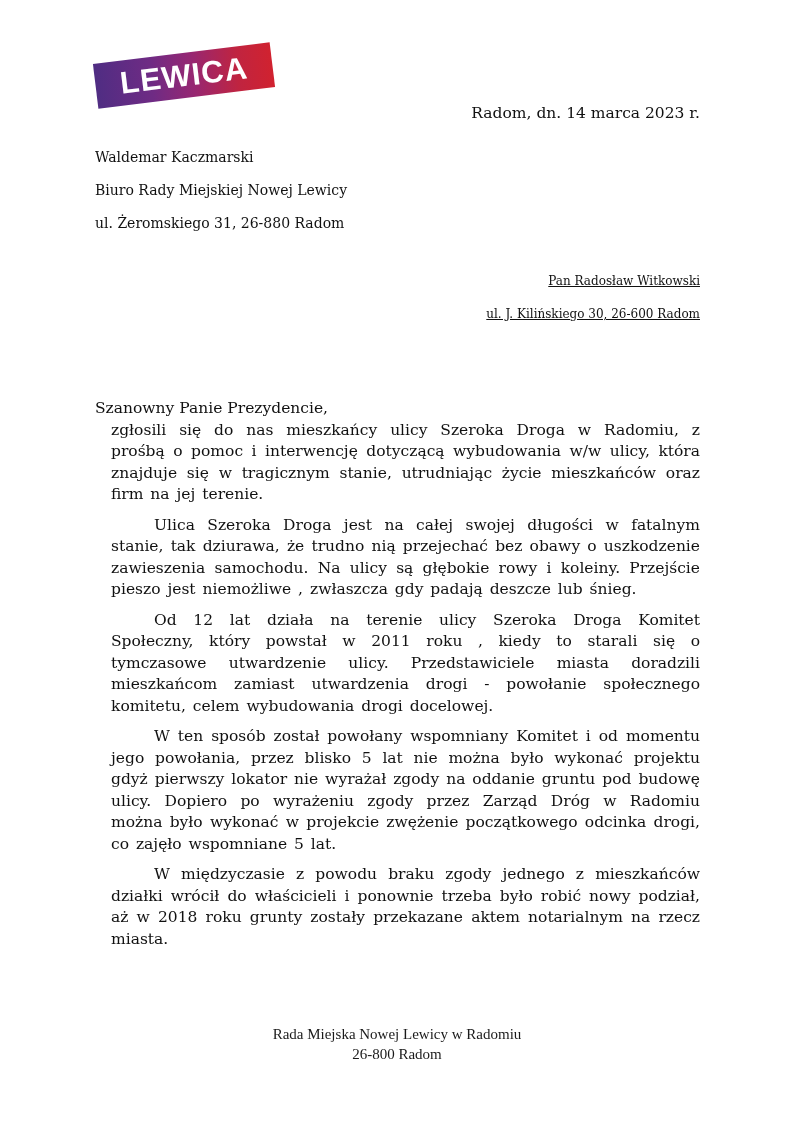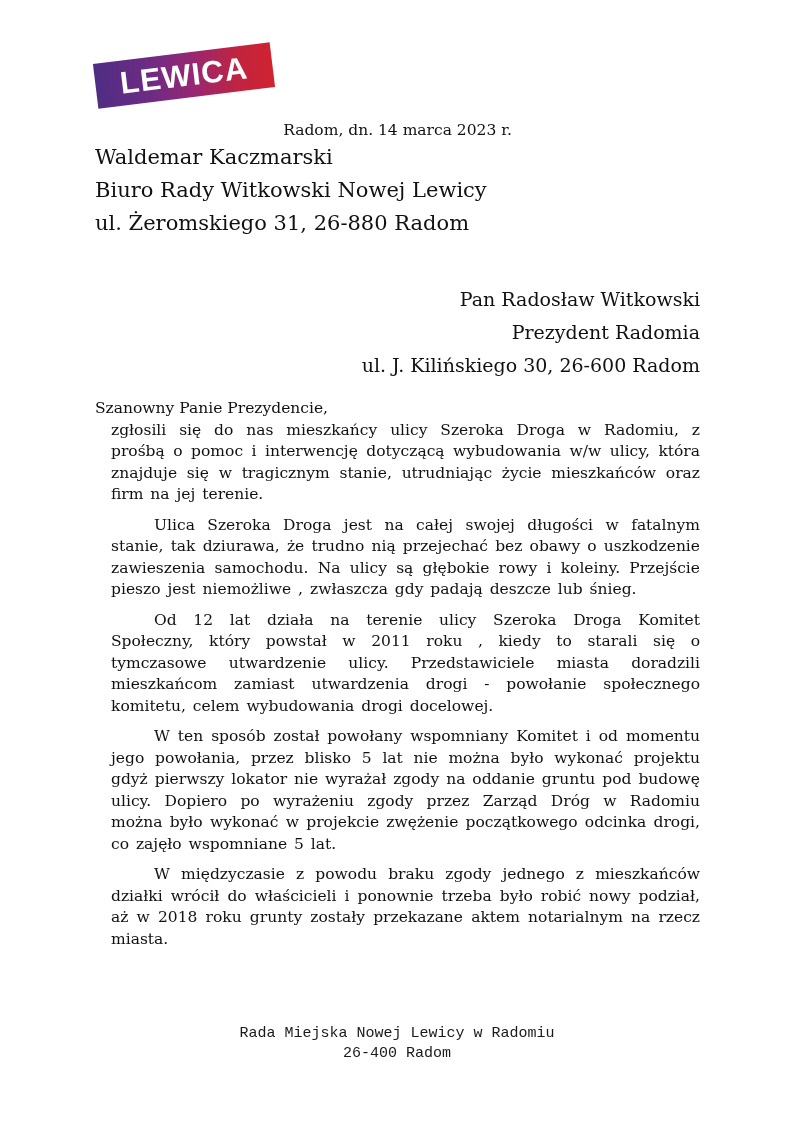--- a/index.html
+++ b/index.html
@@ -37,45 +37,46 @@
     letter-spacing: 1px;
     color: #ffffff;
     line-height: 1;
   }
 
   
   .date-line {
     position: absolute;
     left: 95px;
     right: 94px;
-    top: 120px;
-    text-align: center;
+    top: 103px;
+    text-align: right;
     font-size: 15.5px;
     line-height: 21px;
   }
 
   
   .sender-block {
     position: absolute;
     left: 95px;
     top: 147px;
-    font-size: 21px;
+    font-size: 14px;
     line-height: 21px;
   }
   .sender-block .addr-line { margin-bottom: 12px; }
 
   
   .recipient-block {
     position: absolute;
     left: 95px;
     right: 94px;
-    top: 289px;
+    top: 271px;
     text-align: right;
-    font-size: 19px;
+    font-size: 12px;
     line-height: 21px;
+    text-decoration: underline;
   }
   .recipient-block .addr-line { margin-bottom: 12px; }
 
   
   .letter-body {
     position: absolute;
     left: 95px;
     right: 94px;
     top: 398px;
     font-size: 15.5px;
@@ -89,56 +90,55 @@
   }
   .para.indent { text-indent: 43px; }
 
   
   .letter-footer {
     position: absolute;
     left: 0;
     right: 0;
     top: 1024px;
     text-align: center;
-    font-family: Liberation Mono, monospace;
+    font-family: Liberation Serif, serif;
     font-size: 15px;
     line-height: 20px;
     color: #1a1a1a;
   }
 </style>
 </head>
 <body>
 
 <div class="page">
 
   <div class="logo-band">
     <span>LEWICA</span>
   </div>
 
   <div class="date-line">Radom, dn. 14 marca 2023 r.</div>
 
   <div class="sender-block">
     <div class="addr-line">Waldemar Kaczmarski</div>
-    <div class="addr-line">Biuro Rady Witkowski Nowej Lewicy</div>
+    <div class="addr-line">Biuro Rady Miejskiej Nowej Lewicy</div>
     <div class="addr-line">ul. Żeromskiego 31, 26-880 Radom</div>
   </div>
 
   <div class="recipient-block">
     <div class="addr-line">Pan Radosław Witkowski</div>
-    <div class="addr-line">Prezydent Radomia</div>
     <div class="addr-line">ul. J. Kilińskiego 30, 26-600 Radom</div>
   </div>
 
   <div class="letter-body">
     <p class="salutation">Szanowny Panie Prezydencie,</p>
     <p class="para">zgłosili się do nas mieszkańcy ulicy Szeroka Droga w Radomiu, z prośbą o pomoc i interwencję dotyczącą wybudowania w/w ulicy, która znajduje się w tragicznym stanie, utrudniając życie mieszkańców oraz firm na jej terenie.</p>
     <p class="para indent">Ulica Szeroka Droga jest na całej swojej długości w fatalnym stanie, tak dziurawa, że trudno nią przejechać bez obawy o uszkodzenie zawieszenia samochodu. Na ulicy są głębokie rowy i koleiny. Przejście pieszo jest niemożliwe , zwłaszcza gdy padają deszcze lub śnieg.</p>
     <p class="para indent">Od 12 lat działa na terenie ulicy Szeroka Droga Komitet Społeczny, który powstał w 2011 roku , kiedy to starali się o tymczasowe utwardzenie ulicy. Przedstawiciele miasta doradzili mieszkańcom zamiast utwardzenia drogi - powołanie społecznego komitetu, celem wybudowania drogi docelowej.</p>
     <p class="para indent">W ten sposób został powołany wspomniany Komitet i od momentu jego powołania, przez blisko 5 lat nie można było wykonać projektu gdyż pierwszy lokator nie wyrażał zgody na oddanie gruntu pod budowę ulicy. Dopiero po wyrażeniu zgody przez Zarząd Dróg w Radomiu można było wykonać w projekcie zwężenie początkowego odcinka drogi, co zajęło wspomniane 5 lat.</p>
     <p class="para indent">W międzyczasie z powodu braku zgody jednego z mieszkańców działki wrócił do właścicieli i ponownie trzeba było robić nowy podział, aż w 2018 roku grunty zostały przekazane aktem notarialnym na rzecz miasta.</p>
   </div>
 
   <div class="letter-footer">
     <div>Rada Miejska Nowej Lewicy w Radomiu</div>
-    <div>26-400 Radom</div>
+    <div>26-800 Radom</div>
   </div>
 
 </div>
 
 </body></html>

